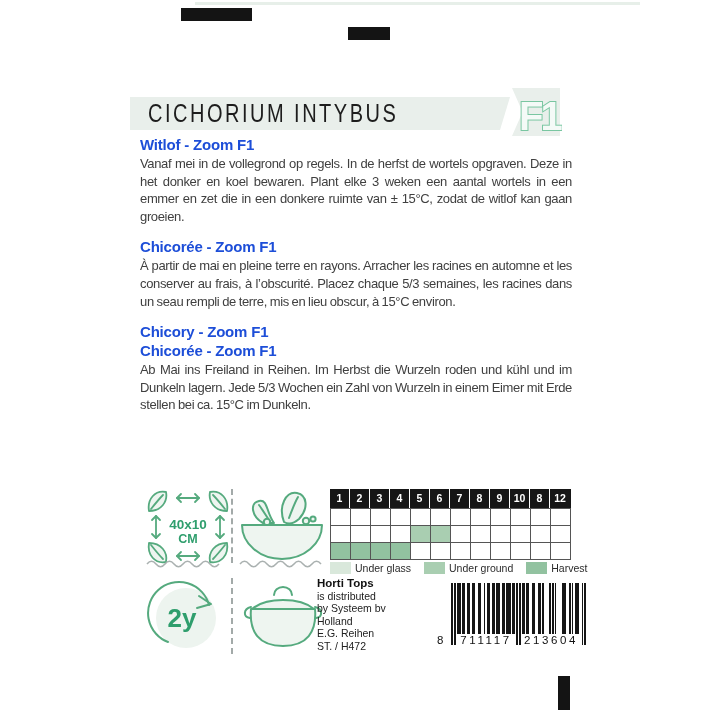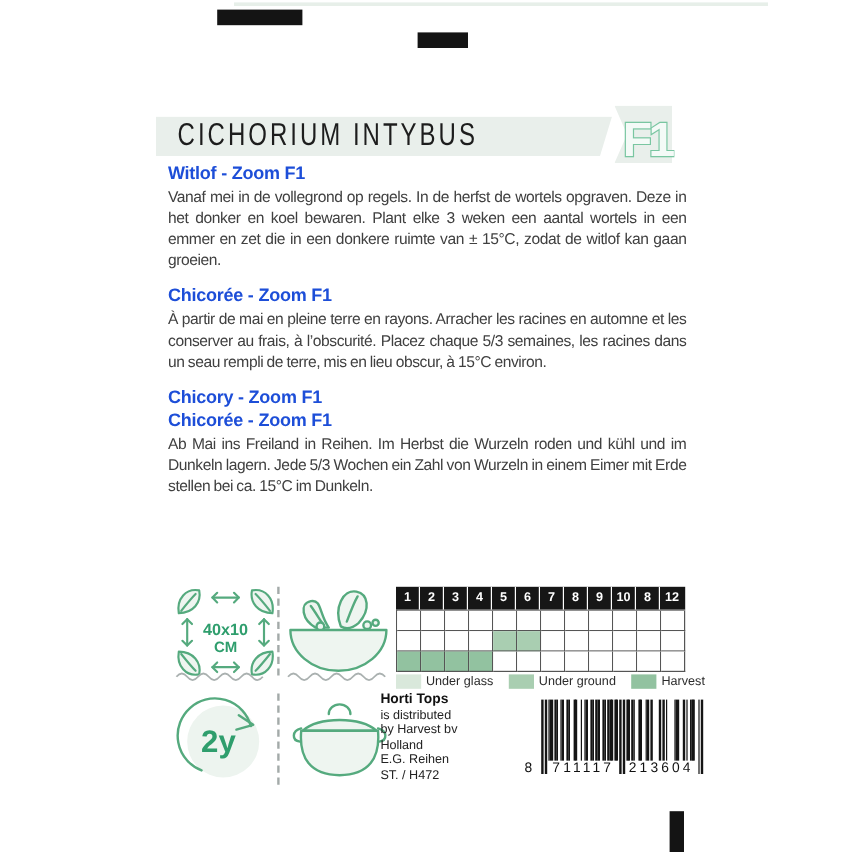--- a/index.html
+++ b/index.html
@@ -230,21 +230,21 @@
   <span class="legend-label">Under glass</span>
   <span class="sw" style="background: rgb(169, 206, 177);"></span>
   <span class="legend-label">Under ground</span>
   <span class="sw" style="background: rgb(146, 194, 160);"></span>
   <span class="legend-label">Harvest</span>
 </div>
 
 <div class="abs dist">
   <div class="dist-name">Horti Tops</div>
   <div class="dist-line">is distributed</div>
-  <div class="dist-line">by Harvest bv</div>
+  <div class="dist-line">by Systeem bv</div>
   <div class="dist-line">Holland</div>
   <div class="dist-line">E.G. Reihen</div>
   <div class="dist-line">ST. / H472</div>
 </div>
 
 <div class="abs barcode">
   <div class="bars" id="barcode-bars">
       <div class="bar" style="left: 0px; width: 1.72px; height: 62px;"></div>
       <div class="bar" style="left: 2.84px; width: 1.72px; height: 62px;"></div>
       <div class="bar" style="left: 5.68px; width: 1.72px; height: 51px;"></div>

